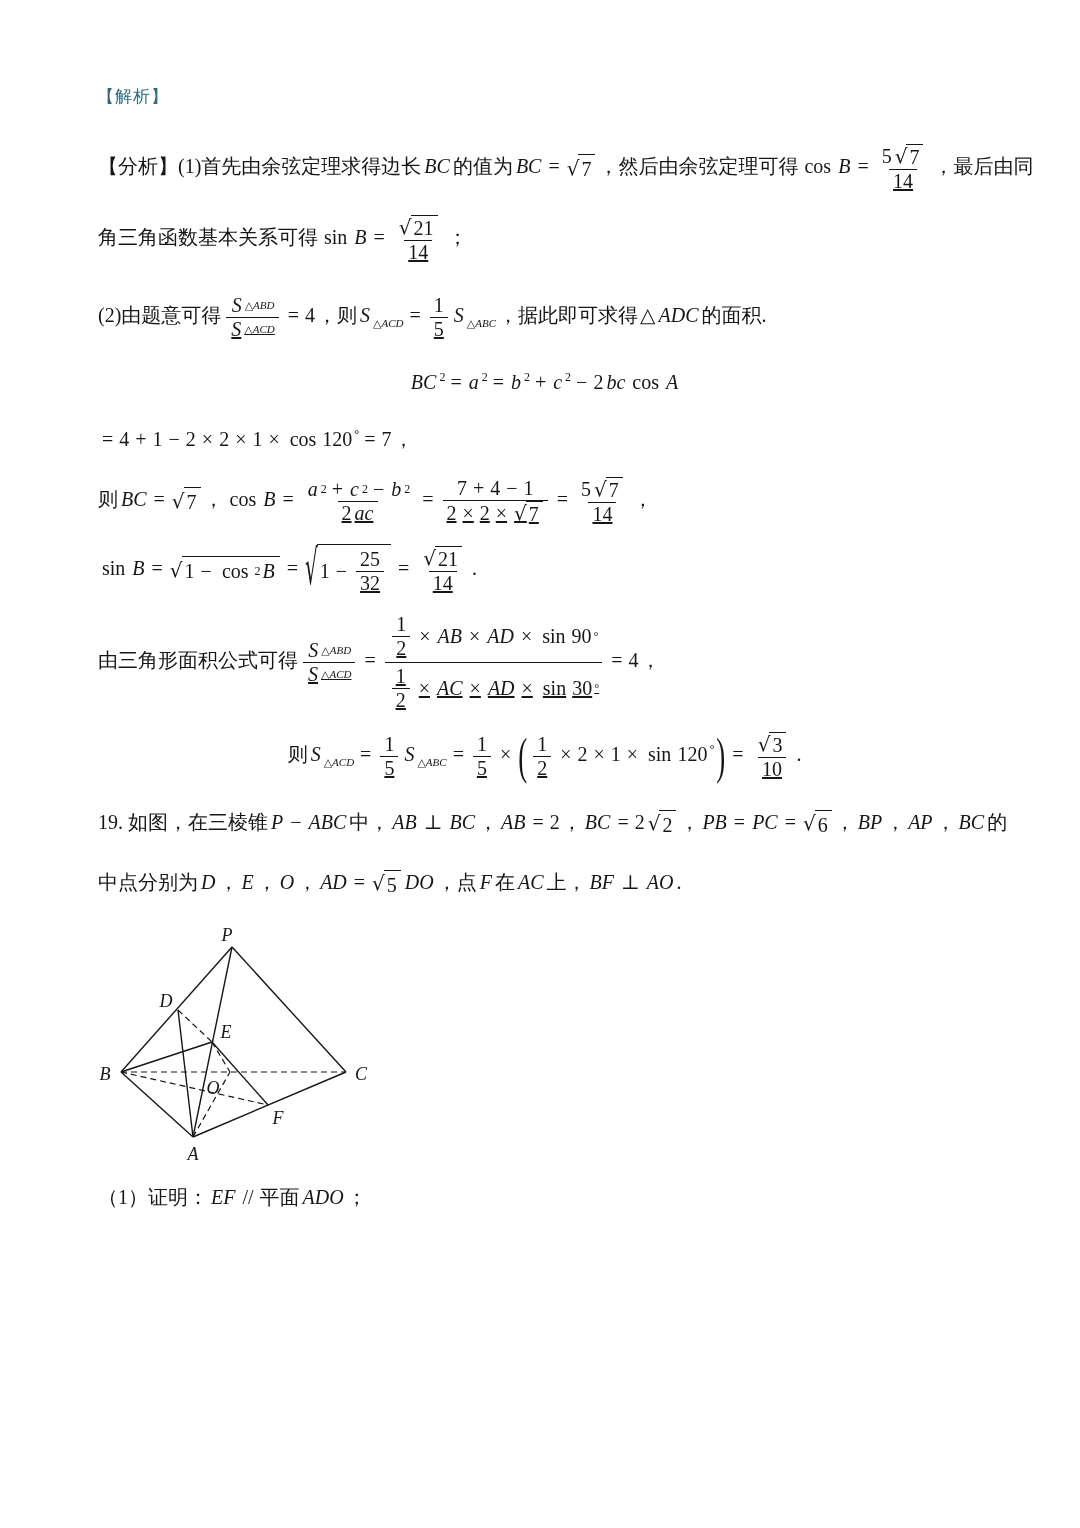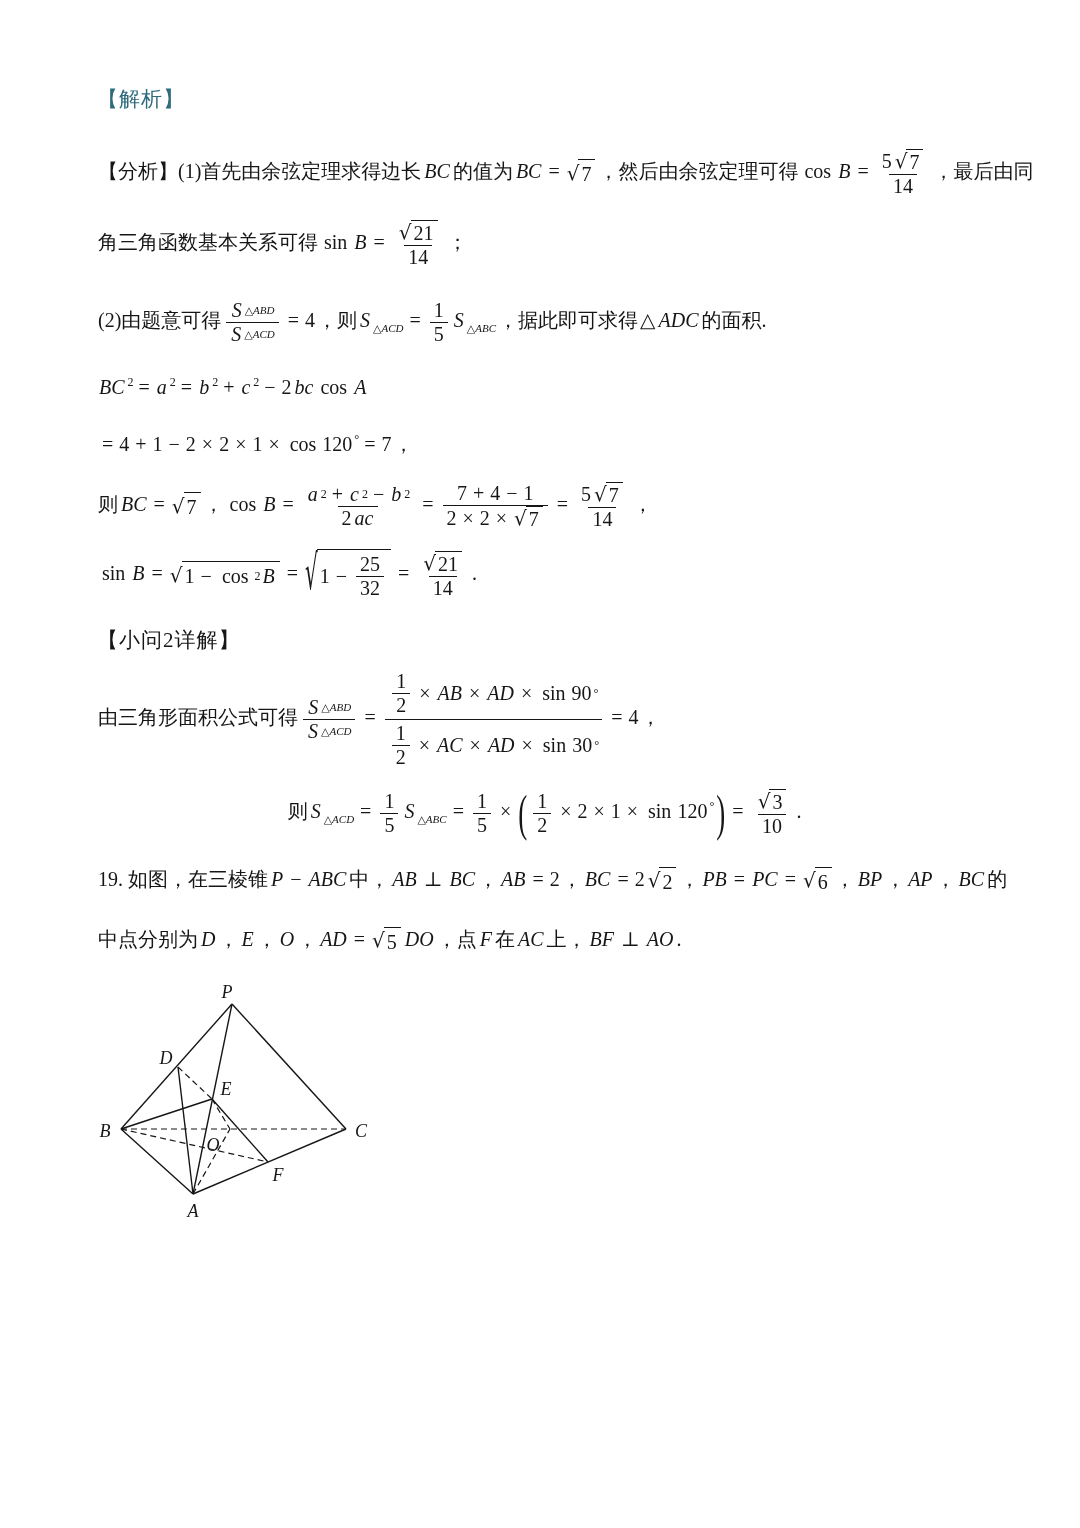--- a/index.html
+++ b/index.html
@@ -3,50 +3,50 @@
 <meta charset="utf-8">
 <style>
   html,body{margin:0;padding:0;}
   body{
     width:1080px;height:1528px;background:#ffffff;color:#161616;
     font-family:"Liberation Serif","DejaVu Serif",serif;
     overflow:hidden;
   }
   .content{box-sizing:border-box;width:1080px;padding:85px 88px 30px 97px;font-size:20px;}
   .block{display:block;}
-  .sectionhead{font-size:21px;letter-spacing:1px;}
+  .sectionhead{font-size:17px;letter-spacing:1px;}
   .teal{color:#2e6b7c;}
   
   .mline{display:block;white-space:nowrap;line-height:1.35;font-size:20px;}
   .mtxt{display:inline;margin:0 1px;}
   .mvar{display:inline;font-style:italic;margin:0 2px;}
   .mnum{display:inline;margin:0 1px;}
   .mop{display:inline;margin:0 5px;}
   .mfn{display:inline;margin:0 5px 0 5px;}
   .msup{display:inline-block;font-size:0.60em;vertical-align:super;margin-left:1px;}
   .msub{display:inline-block;font-size:0.55em;font-style:italic;vertical-align:sub;margin:4px 1px;}
   .mdeg{display:inline-block;font-size:0.62em;vertical-align:super;margin-left:1px;}
   .mfrac{display:inline-flex;flex-direction:column;align-items:center;vertical-align:middle;
          margin:2px 4px;line-height:1.15;}
   .fnum,.fden{display:flex;align-items:center;justify-content:center;padding:0 3px;}
-  .fden{border-top:1.5px solid #161616;}
+  .fden{border-top:1.5px solid #161616;text-decoration:underline;}
   .msqrt{display:inline-flex;align-items:center;vertical-align:middle;margin:0 2px;}
   .rad{display:inline-block;line-height:1;font-family:"DejaVu Sans",sans-serif;
        transform:translateY(-1px);margin-right:-1px;}
   .msqrt.tall > .rad{transform:scaleY(2.4) translateY(1px);transform-origin:50% 72%;}
   .vinc{display:inline-flex;align-items:center;border-top:1.5px solid #161616;padding:1px 3px 0 2px;}
   .bigp{display:inline-block;vertical-align:middle;font-size:1.35em;transform:scaleY(1.9);margin:0 2px;font-weight:300;}
   
   #jiexi{margin-top:0;}
   #a1{margin-top:34px;}
   #a2{margin-top:18px;}
   #a3{margin-top:26px;}
   #h1{margin-top:26px;}
   #t1{margin-top:28px;}
-  #m1{margin-top:26px;}
+  #m1{margin-top:26px;text-align:center;}
   #m2{margin-top:30px;}
   #m3{margin-top:22px;}
   #m4{margin-top:16px;}
   #h2{margin-top:24px;}
   #m5{margin-top:12px;}
   #m6{margin-top:14px;text-align:center;}
   #p19a{margin-top:26px;}
   #p19b{margin-top:30px;}
   #fig{margin-top:26px;margin-left:-14px;}
   #proof{margin-top:14px;}
@@ -198,21 +198,20 @@
             <span class="vinc">
               <span class="mnum">21</span>
             </span>
           </span>
         </span>
         <span class="fden">
           <span class="mnum">14</span>
         </span>
       </span><span class="mtxt">.</span></div>
 
-  <div id="h2" class="block sectionhead">【小问2详解】</div>
 
   <div id="m5" class="mline"><span class="mtxt">由三角形面积公式可得</span><span class="mfrac">
         <span class="fnum">
           <span class="mvar">S</span>
           <span class="msub">△ABD</span>
         </span>
         <span class="fden">
           <span class="mvar">S</span>
           <span class="msub">△ACD</span>
         </span>
@@ -326,14 +325,15 @@
         <text x="83" y="82" text-anchor="middle" fill="#161616" class="figlabel">D</text>
         <text x="143" y="113" text-anchor="middle" fill="#161616" class="figlabel">E</text>
         <text x="22" y="155" text-anchor="middle" fill="#161616" class="figlabel">B</text>
         <text x="130" y="169" text-anchor="middle" fill="#161616" class="figlabel">O</text>
         <text x="278" y="155" text-anchor="middle" fill="#161616" class="figlabel">C</text>
         <text x="195" y="199" text-anchor="middle" fill="#161616" class="figlabel">F</text>
         <text x="110" y="235" text-anchor="middle" fill="#161616" class="figlabel">A</text>
       </svg>
   </div>
 
+  <div id="proof" class="mline"><span class="mtxt">（1）证明：</span><span class="mvar">EF</span><span class="mop">//</span><span class="mtxt">平面</span><span class="mvar">ADO</span><span class="mtxt">；</span></div>
 
 </div>
 
 </body></html>

